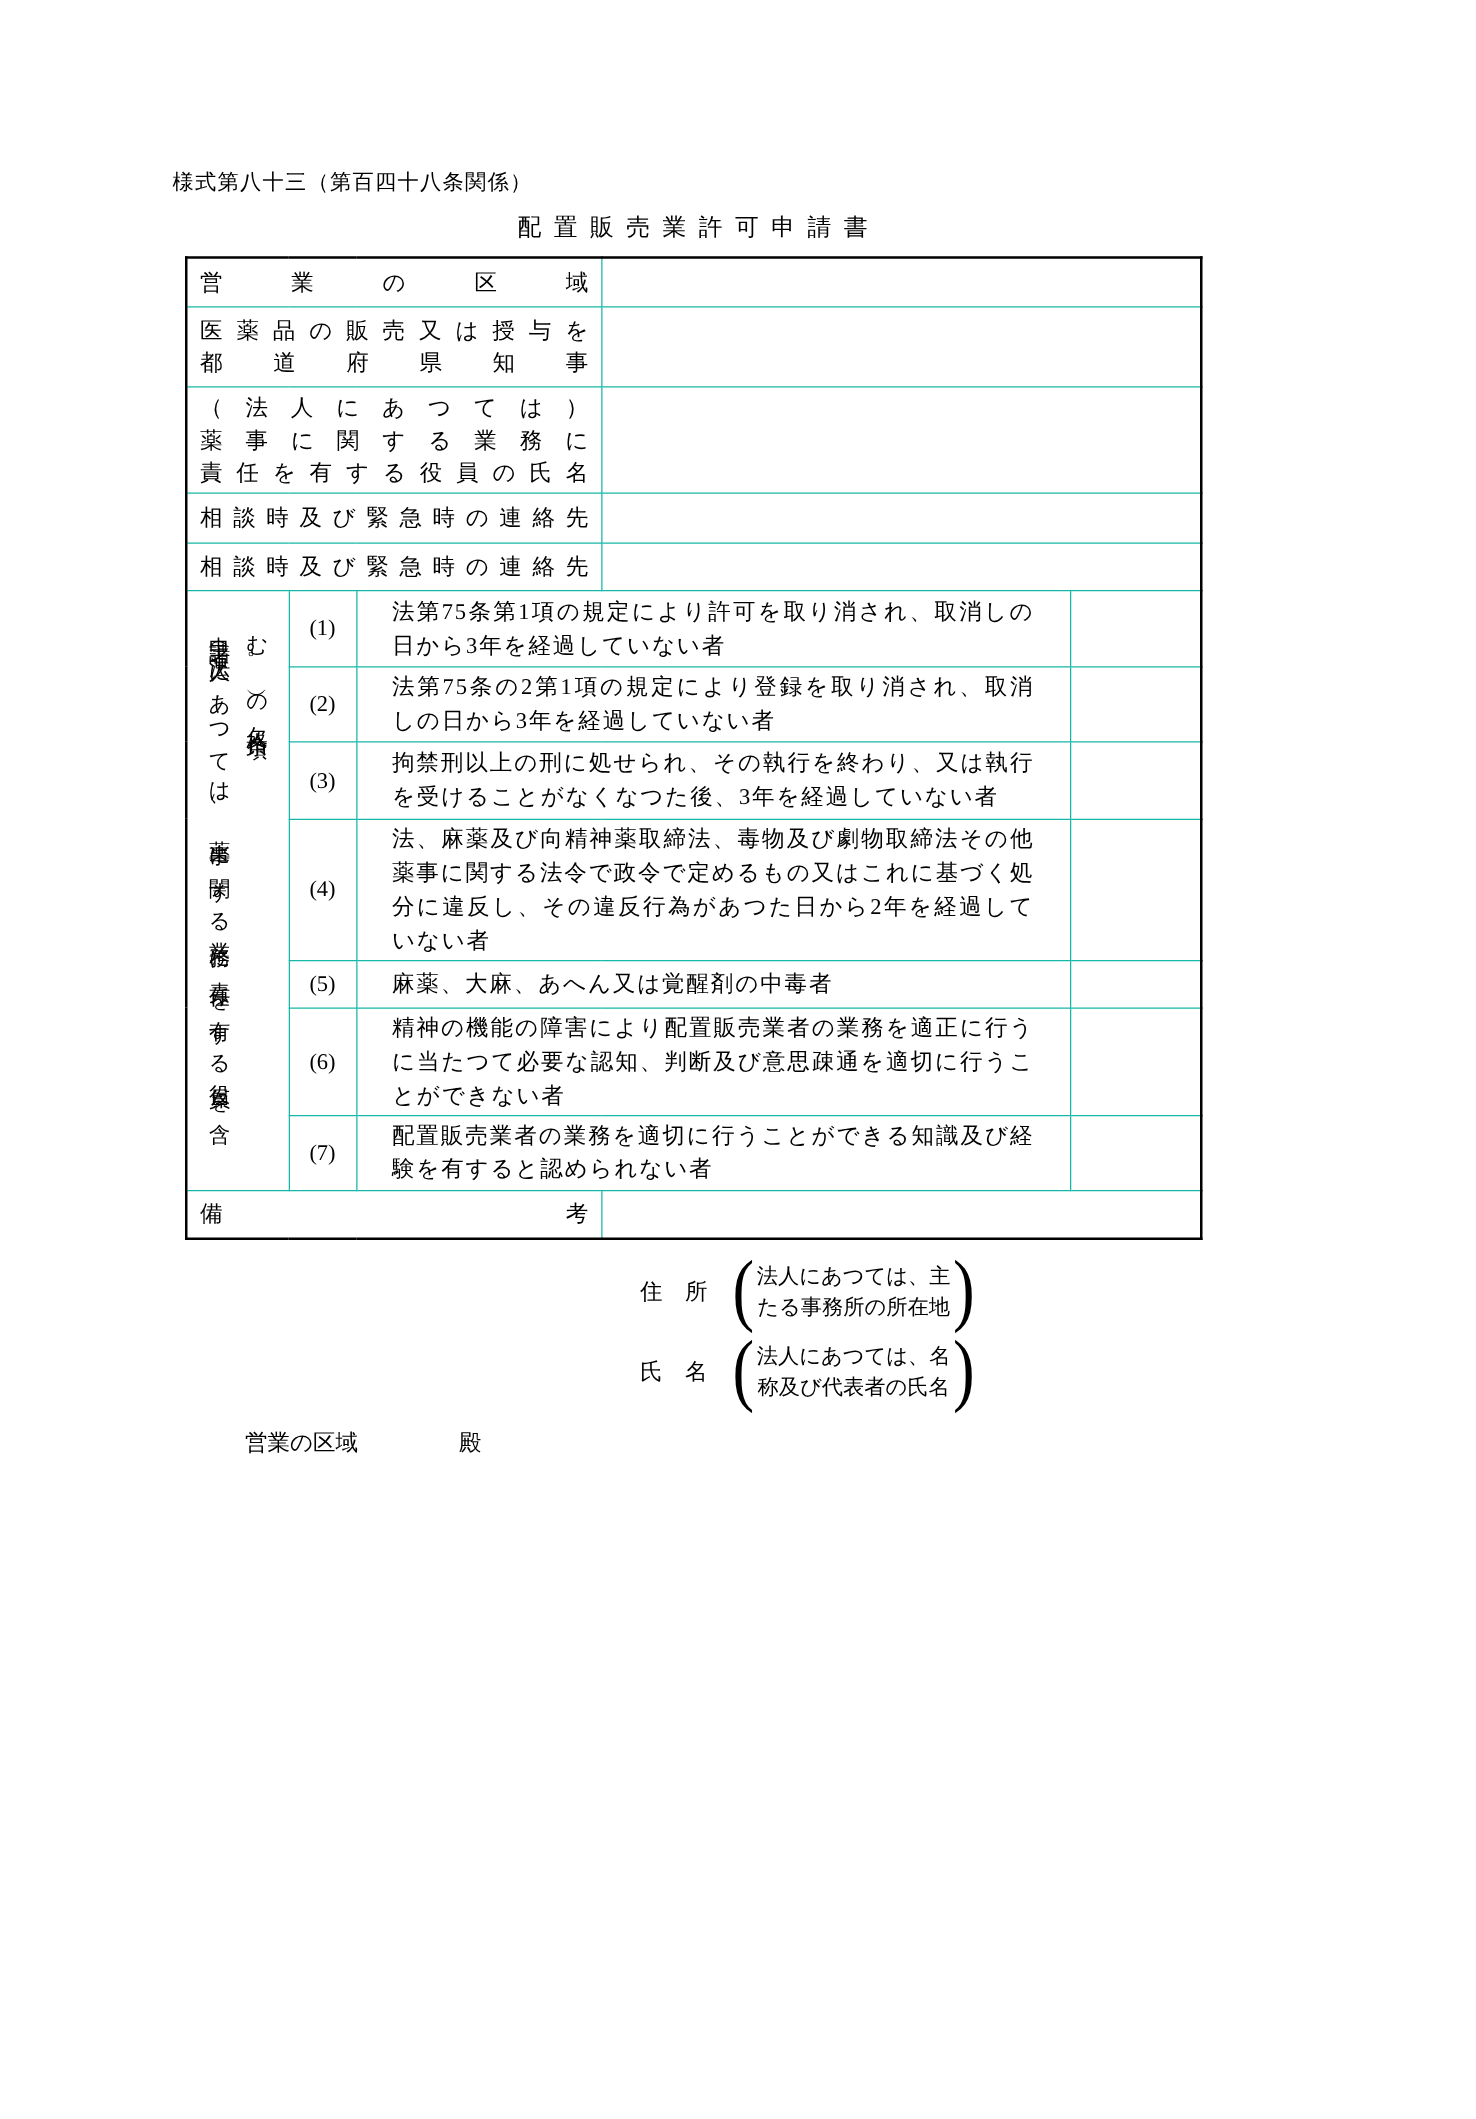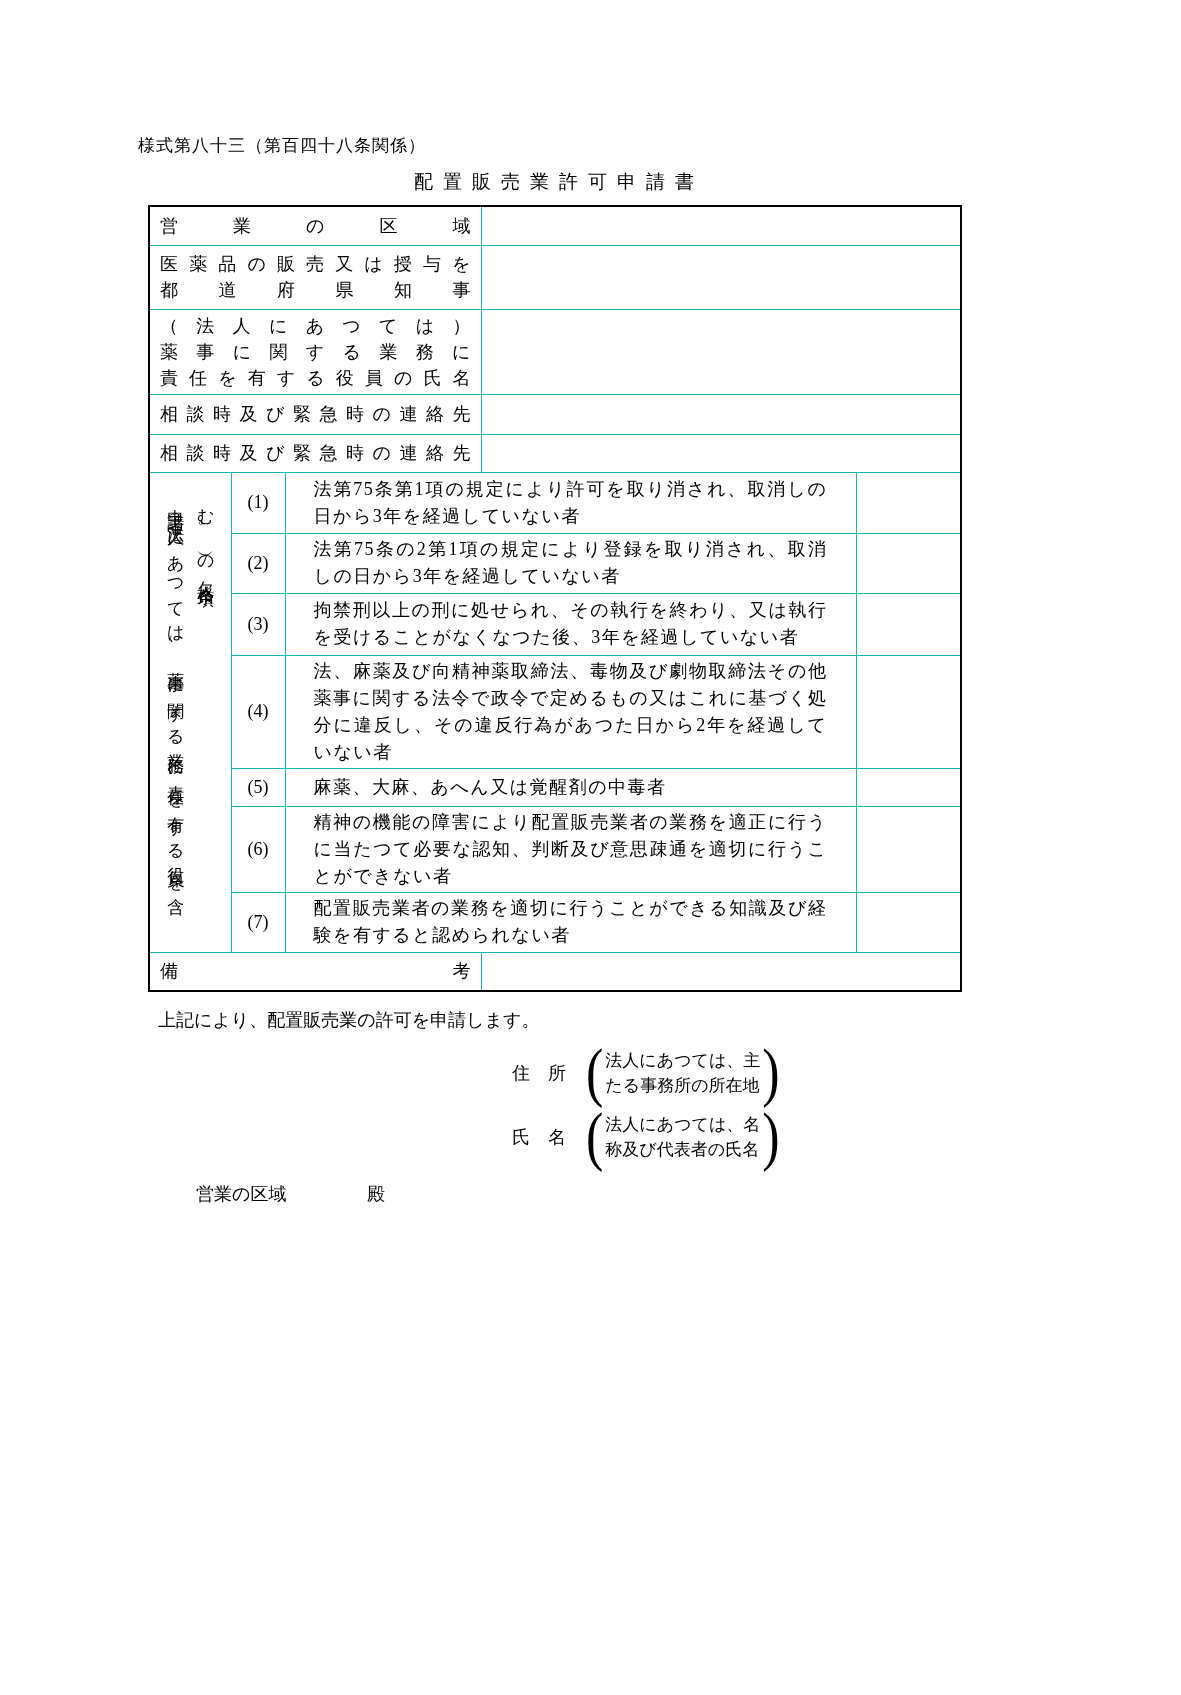--- a/index.html
+++ b/index.html
@@ -106,21 +106,21 @@
     white-space: pre;
   }
   .bigparen {
     font-size: 52px;
     line-height: 0.9;
     transform: scaleY(1.25);
     font-weight: 300;
     padding: 0 2px;
     user-select: none;
   }
-  .notes { font-size: 17px; }
+  .notes { font-size: 17px; text-align: center; }
   .notes div { line-height: 25px; }
   .governor-line {
     margin: 20px 0 0 58px;
     font-size: 18px;
   }
   .dono { margin-left: 76px; }
 </style>
 </head>
 <body>
 
@@ -222,21 +222,20 @@
 
       <tr style="height:39px">
         <td colspan="3" class="label-cell">
           <div class="jline">備考</div>
         </td>
         <td colspan="2" class="value-cell"></td>
       </tr>
     </tbody>
       </table>
 
-    <div class="stmt">上記により、配置販売業の許可を申請します。</div>
 
 
     <div class="sig-row">
       <span class="sig-label">住　所</span>
       <span class="bigparen">(</span>
       <span class="notes">
         <div>法人にあつては、主</div>
         <div>たる事務所の所在地</div>
       </span>
       <span class="bigparen">)</span>

